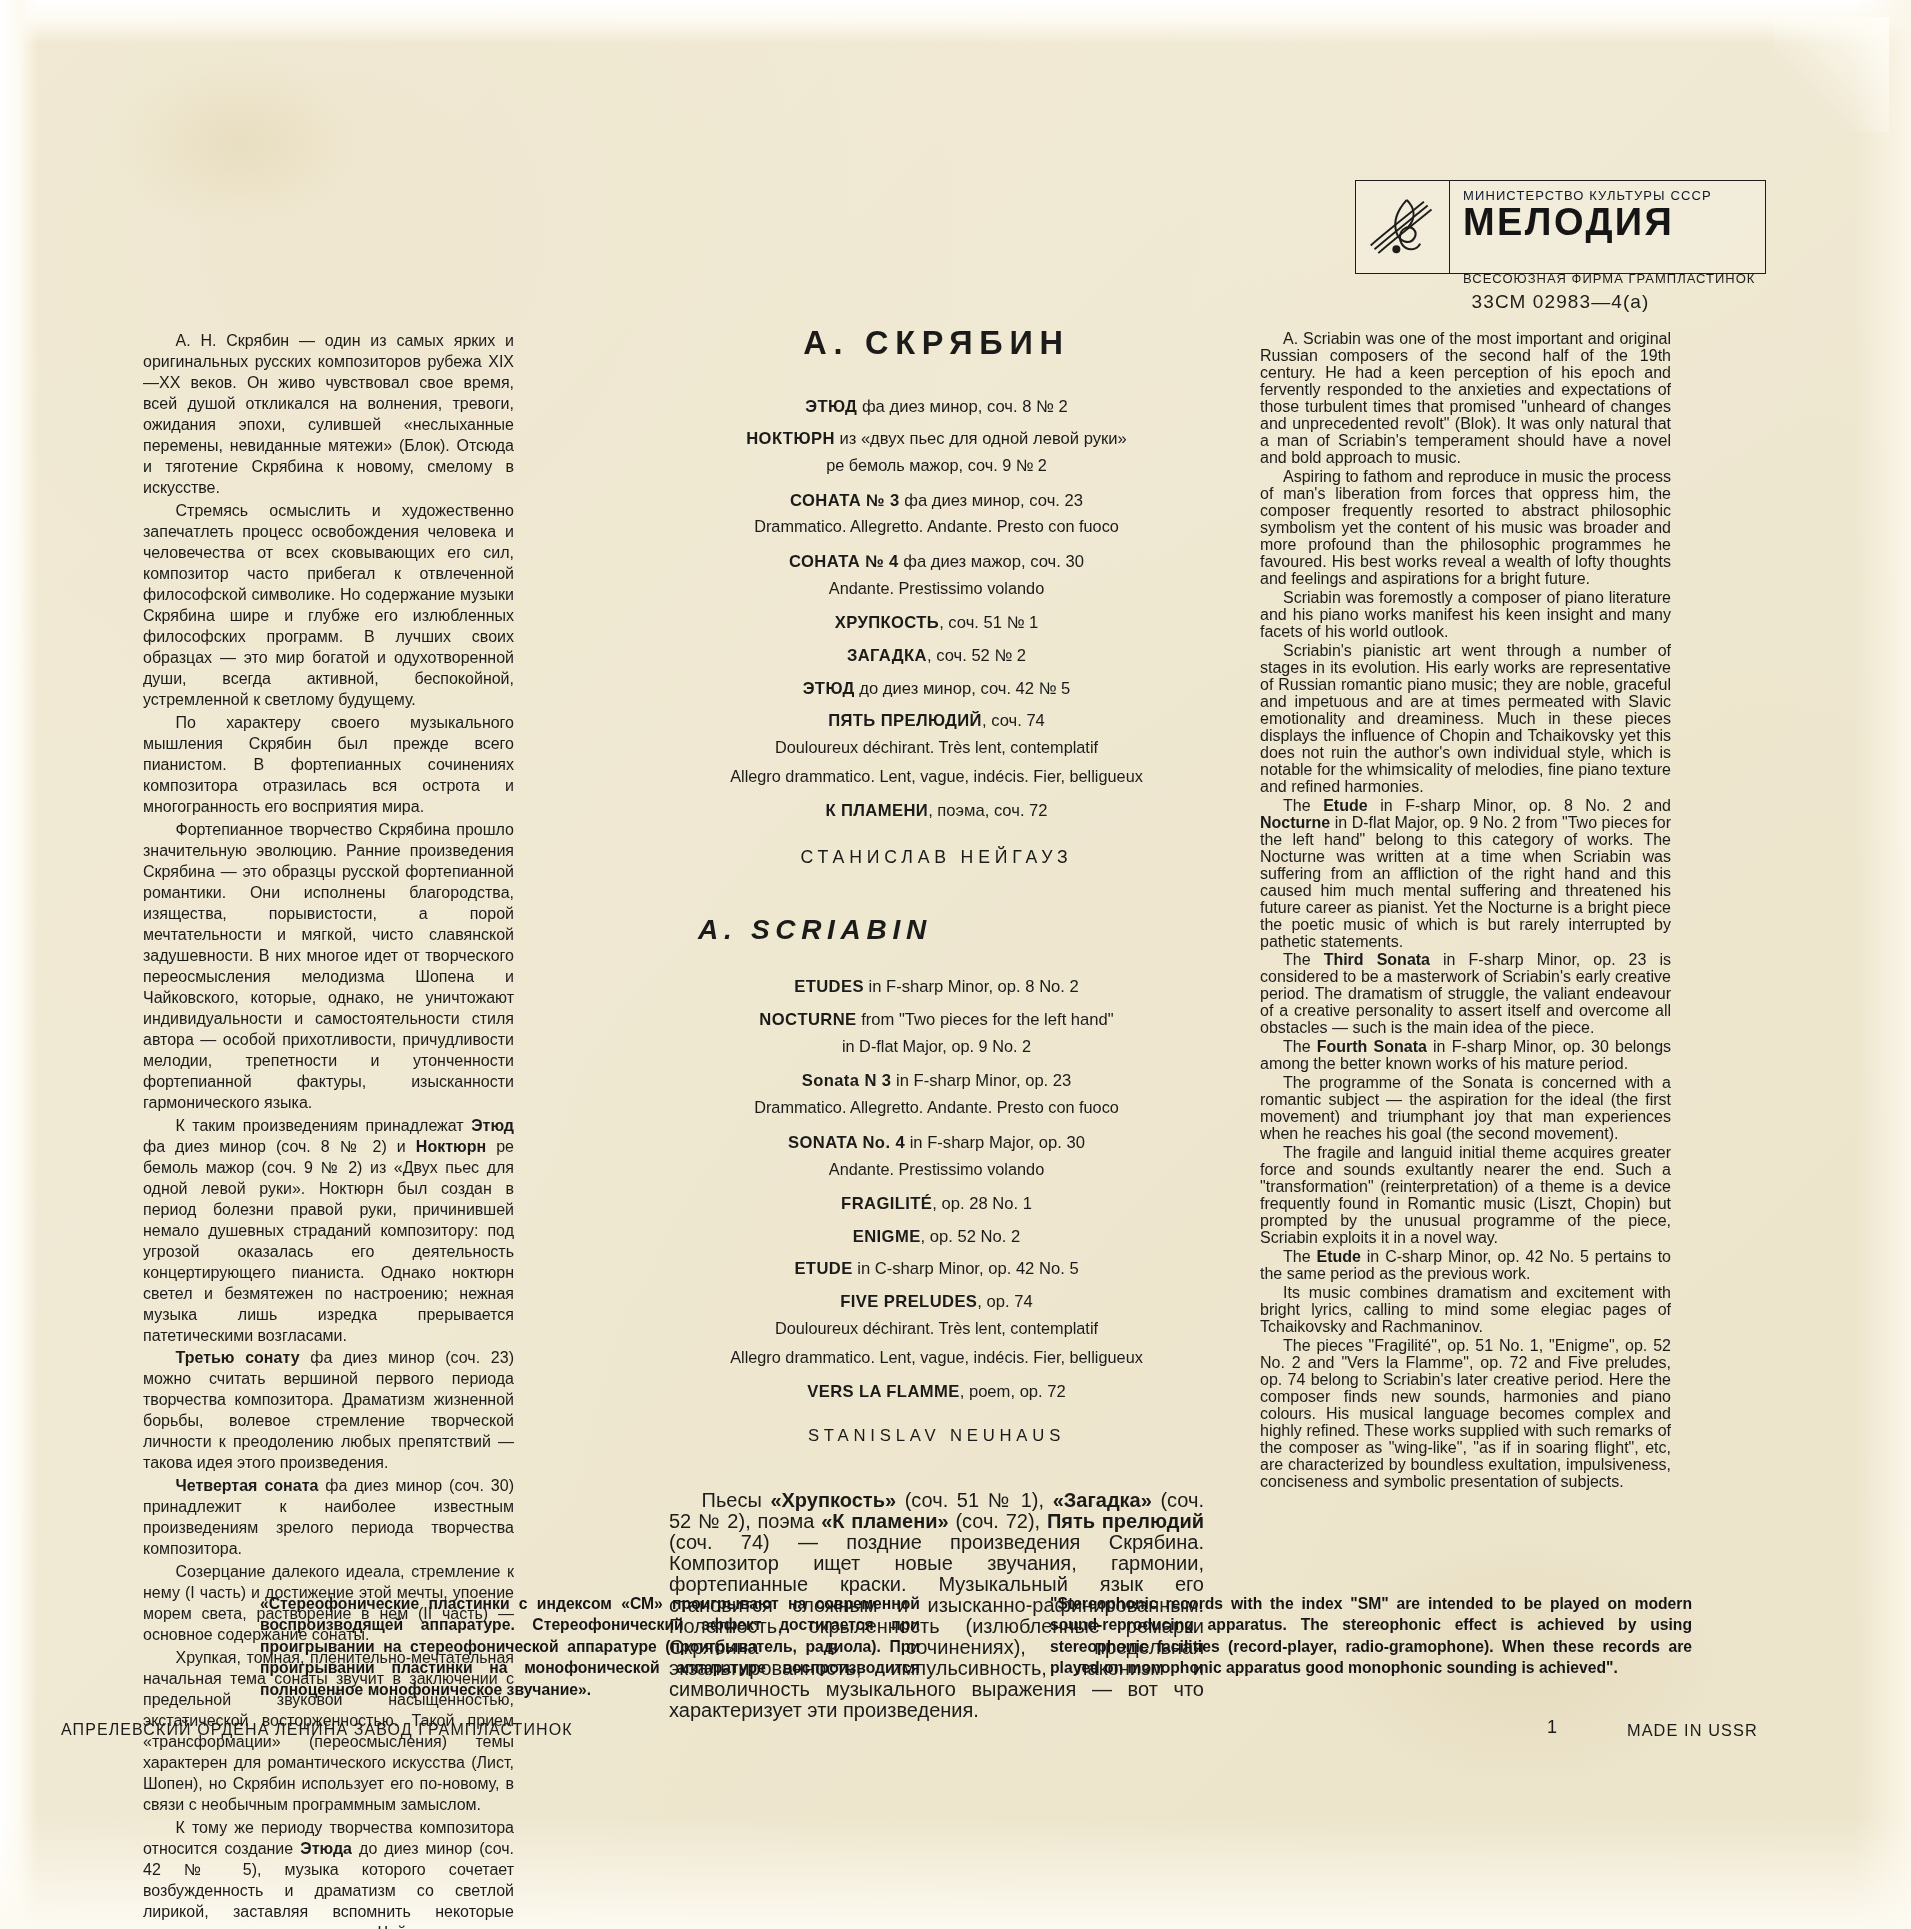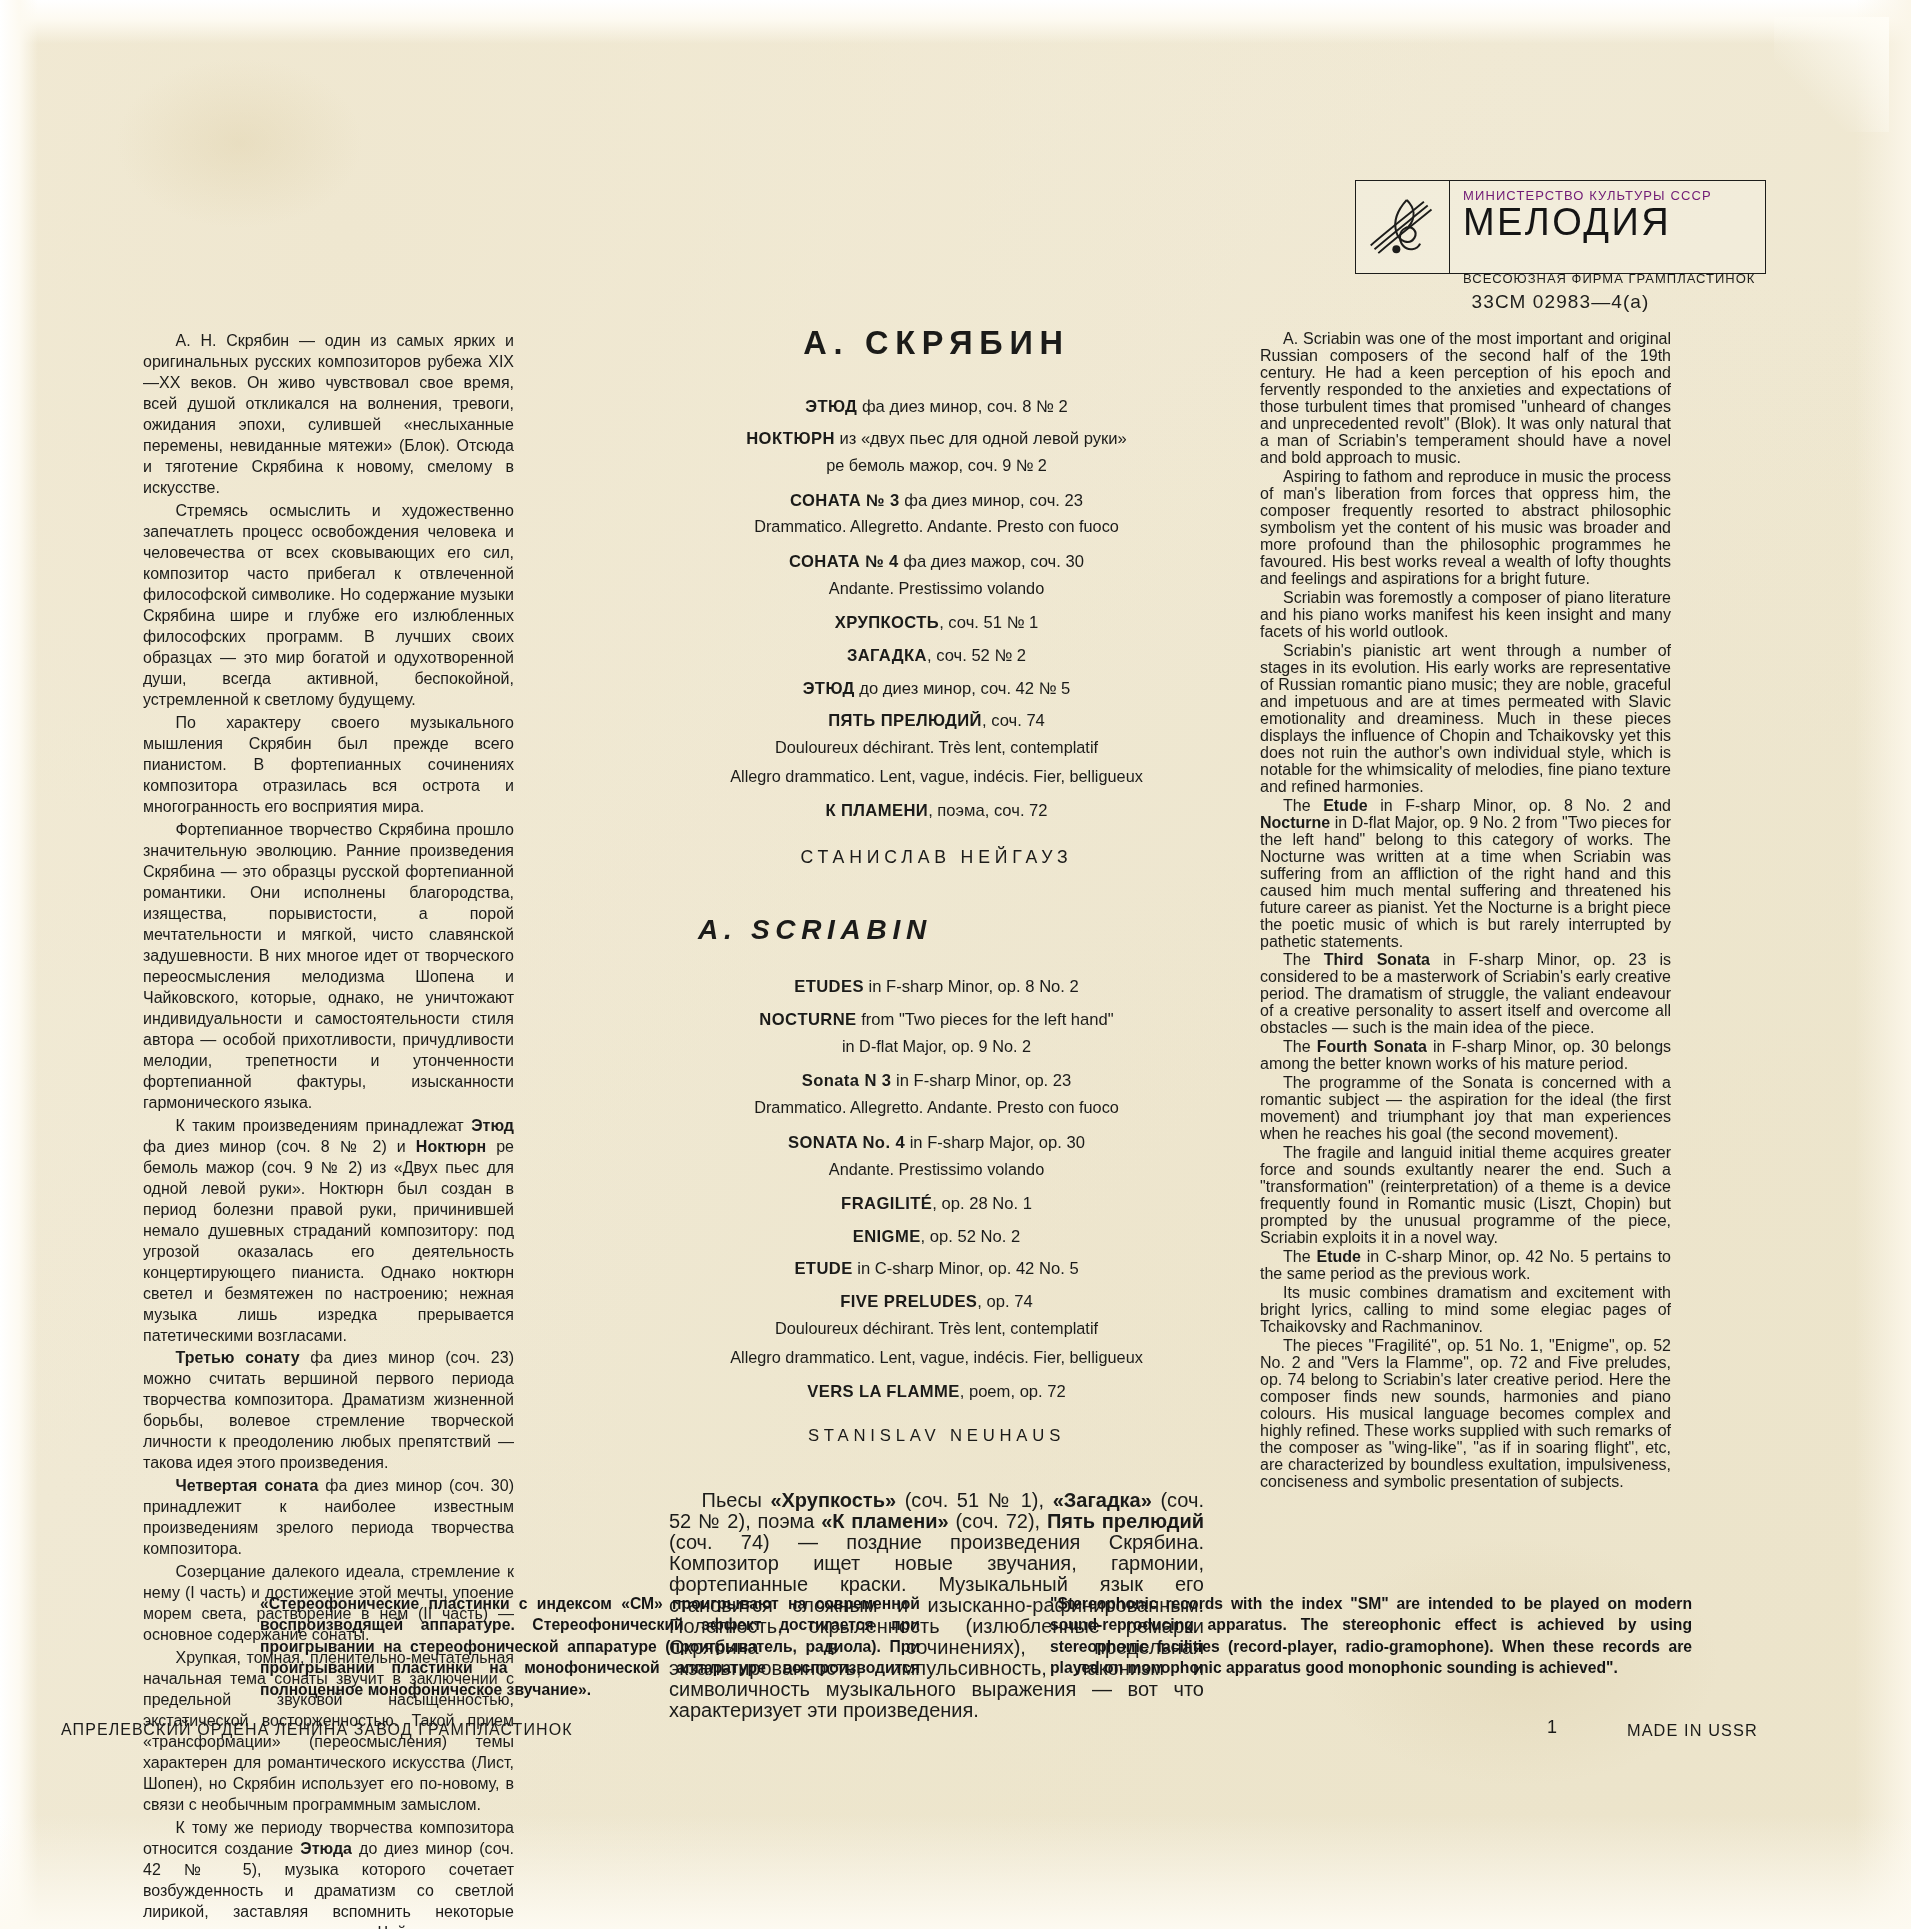--- a/index.html
+++ b/index.html
@@ -78,26 +78,26 @@
   .logo-text {
     flex: 1;
     padding: 6.7px 9.6px 5.7px 13.4px;
     display: flex;
     flex-direction: column;
     justify-content: space-between;
   }
   .logo-top-line {
     font-size: 13px;
     letter-spacing: 1.1px;
-    color: #701a75;
+    color: #0f172a;
     white-space: nowrap;
   }
   .logo-main {
     font-size: 38px;
-    font-weight: normal;
+    font-weight: bold;
     letter-spacing: 2.4px;
     line-height: 1;
     color: #151515;
   }
   .logo-bottom-line {
     font-size: 13px;
     letter-spacing: 1px;
     color: #1d1d1b;
     white-space: nowrap;
     margin-top: 30px;

